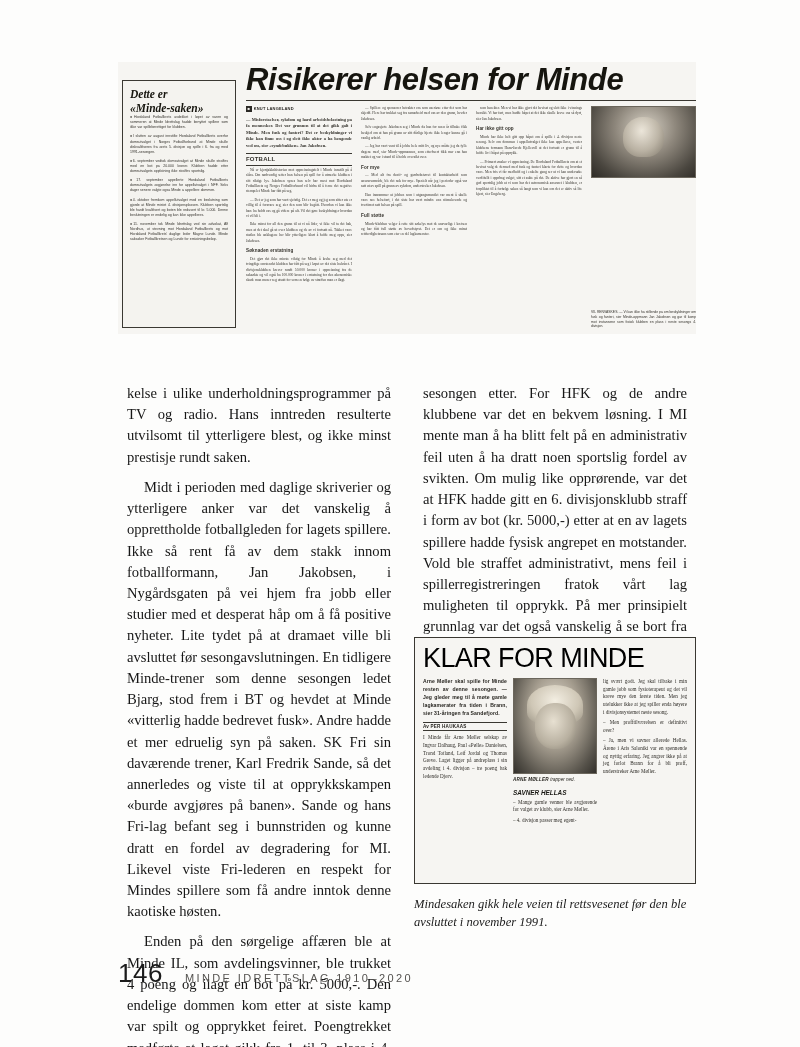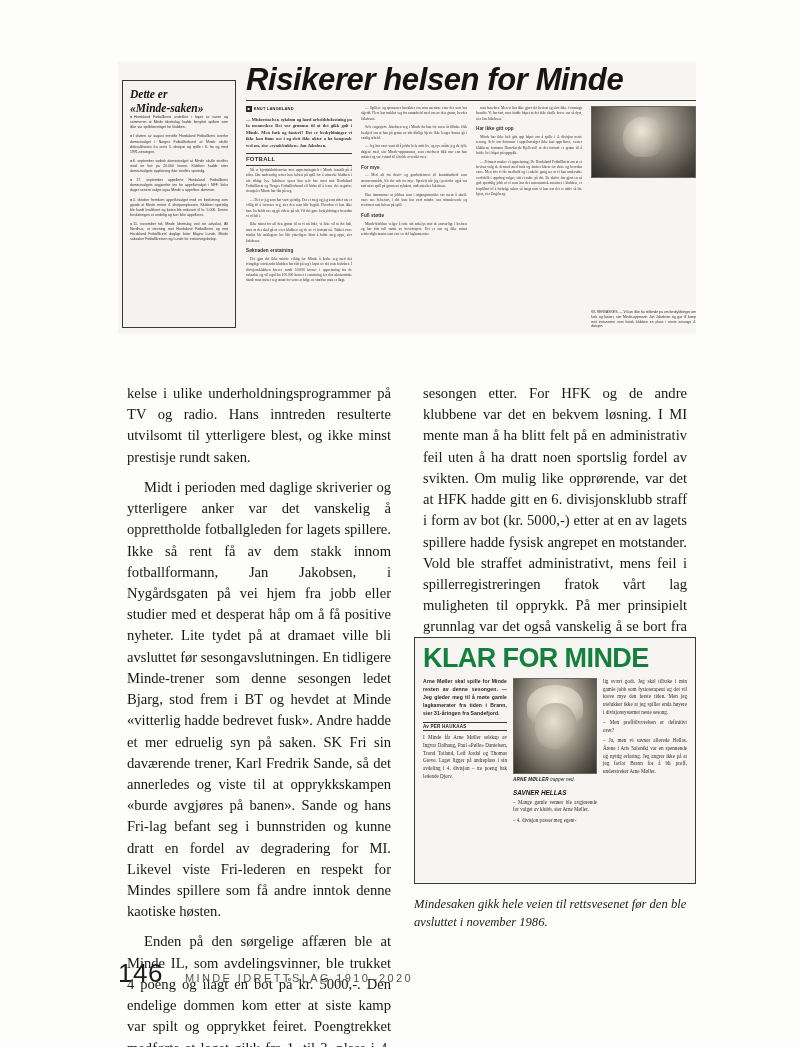--- a/index.html
+++ b/index.html
@@ -218,25 +218,25 @@
     width: 282px;
     height: 247px;
     border: 1.2px solid #3a3832;
     box-sizing: border-box;
     background: #f6f5f2;
     padding: 7px 8px 6px 8px;
     overflow: hidden;
   }
   .clip-bot-head {
     font-family: "Liberation Sans", sans-serif;
-    font-weight: bold;
+    font-weight: normal;
     font-size: 27px;
     letter-spacing: -0.6px;
     line-height: 1;
-    color: #15803d;
+    color: #000000;
     margin-bottom: 6px;
   }
   .cb-cols {
     position: relative;
     display: flex;
     gap: 6px;
   }
   .cb-col { width: 84px; }
   .cb-lead {
     font-family: "Liberation Sans", sans-serif;
@@ -447,20 +447,20 @@
       <div class="cb-col">
         <div class="cb-body">
           <p>lig svært godt. Jeg skal tilbake i min gamle jobb som fysioterapeut og det vil kreve mye den første tiden. Men jeg utelukker ikke at jeg spiller enda høyere i divisjonsystemet neste sesong.</p>
           <p>– Men profftilværelsen er definitivt over?</p>
           <p>– Ja, men vi savner allerede Hellas. Årene i Aris Saloniki var en spennende og nyttig erfaring. Jeg angrer ikke på at jeg forlot Brann for å bli proff, understreker Arne Møller.</p>
         </div>
       </div>
     </div>
   </div>
 
-  <div class="cap-bot">Mindesaken gikk hele veien til rettsvesenet før den ble avsluttet i november 1986.</div>
+  <div class="cap-bot">Mindesaken gikk hele veien til rettsvesenet før den ble avsluttet i november 1991.</div>
 
   <div class="footer">
     <div class="folio">146</div>
     <div class="runhead">MINDE IDRETTSLAG  1910–2020</div>
   </div>
 
 </div>
 
 </body></html>

